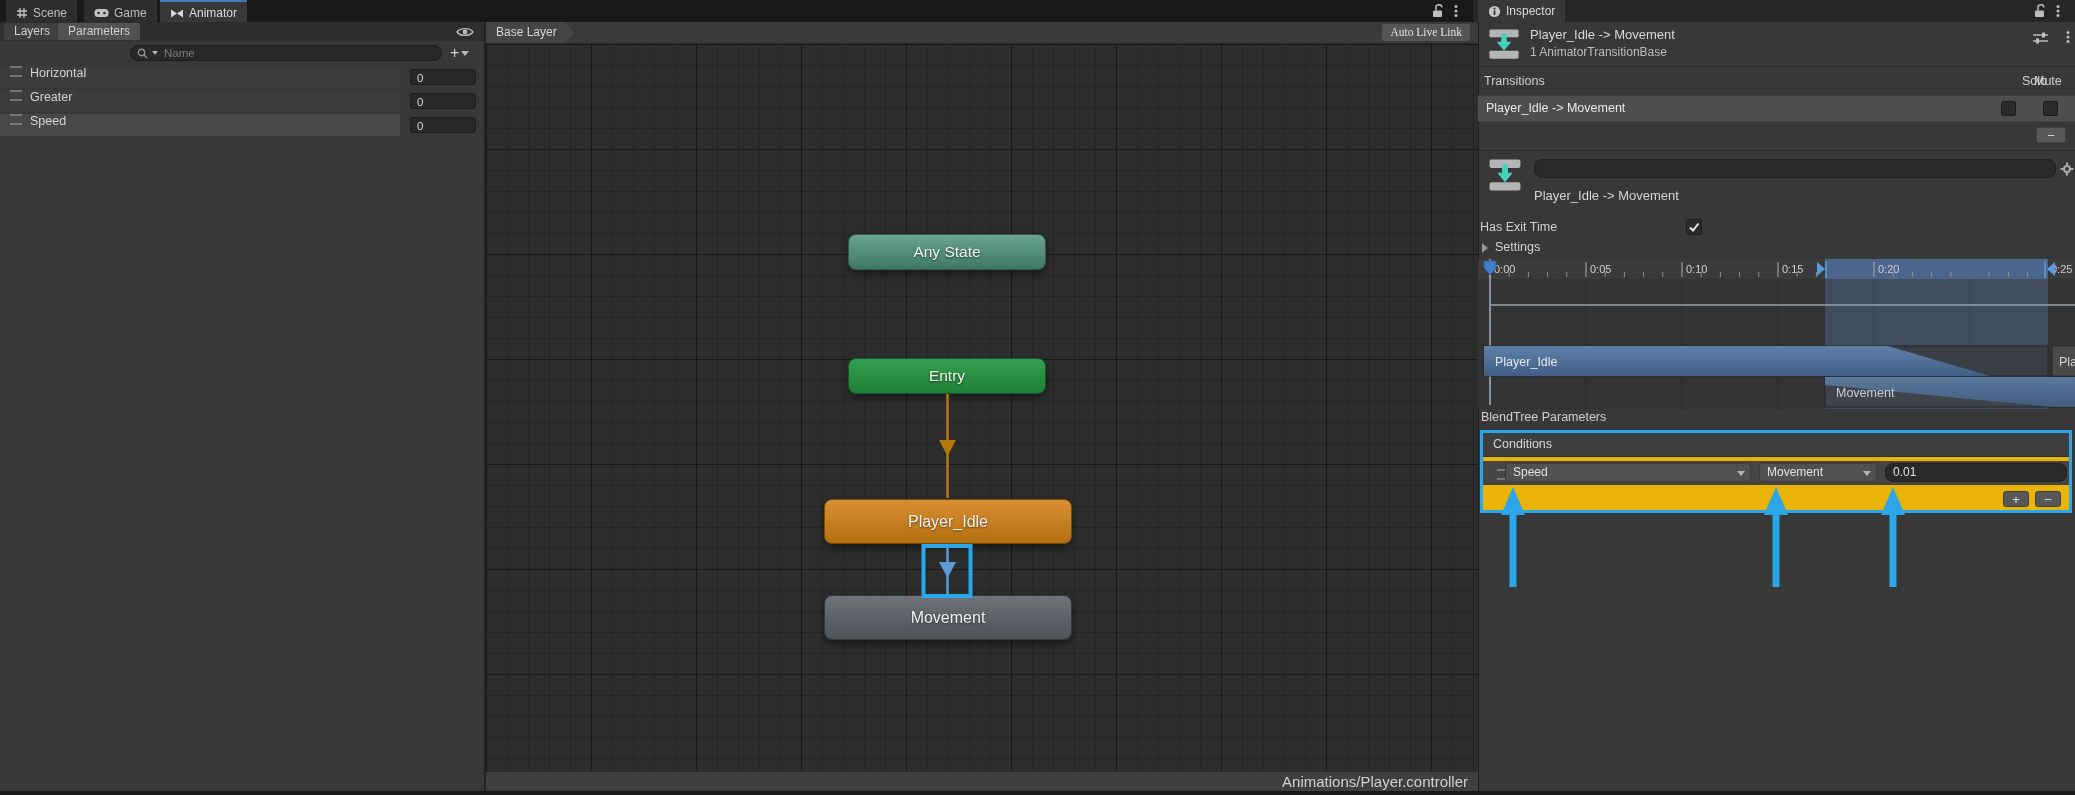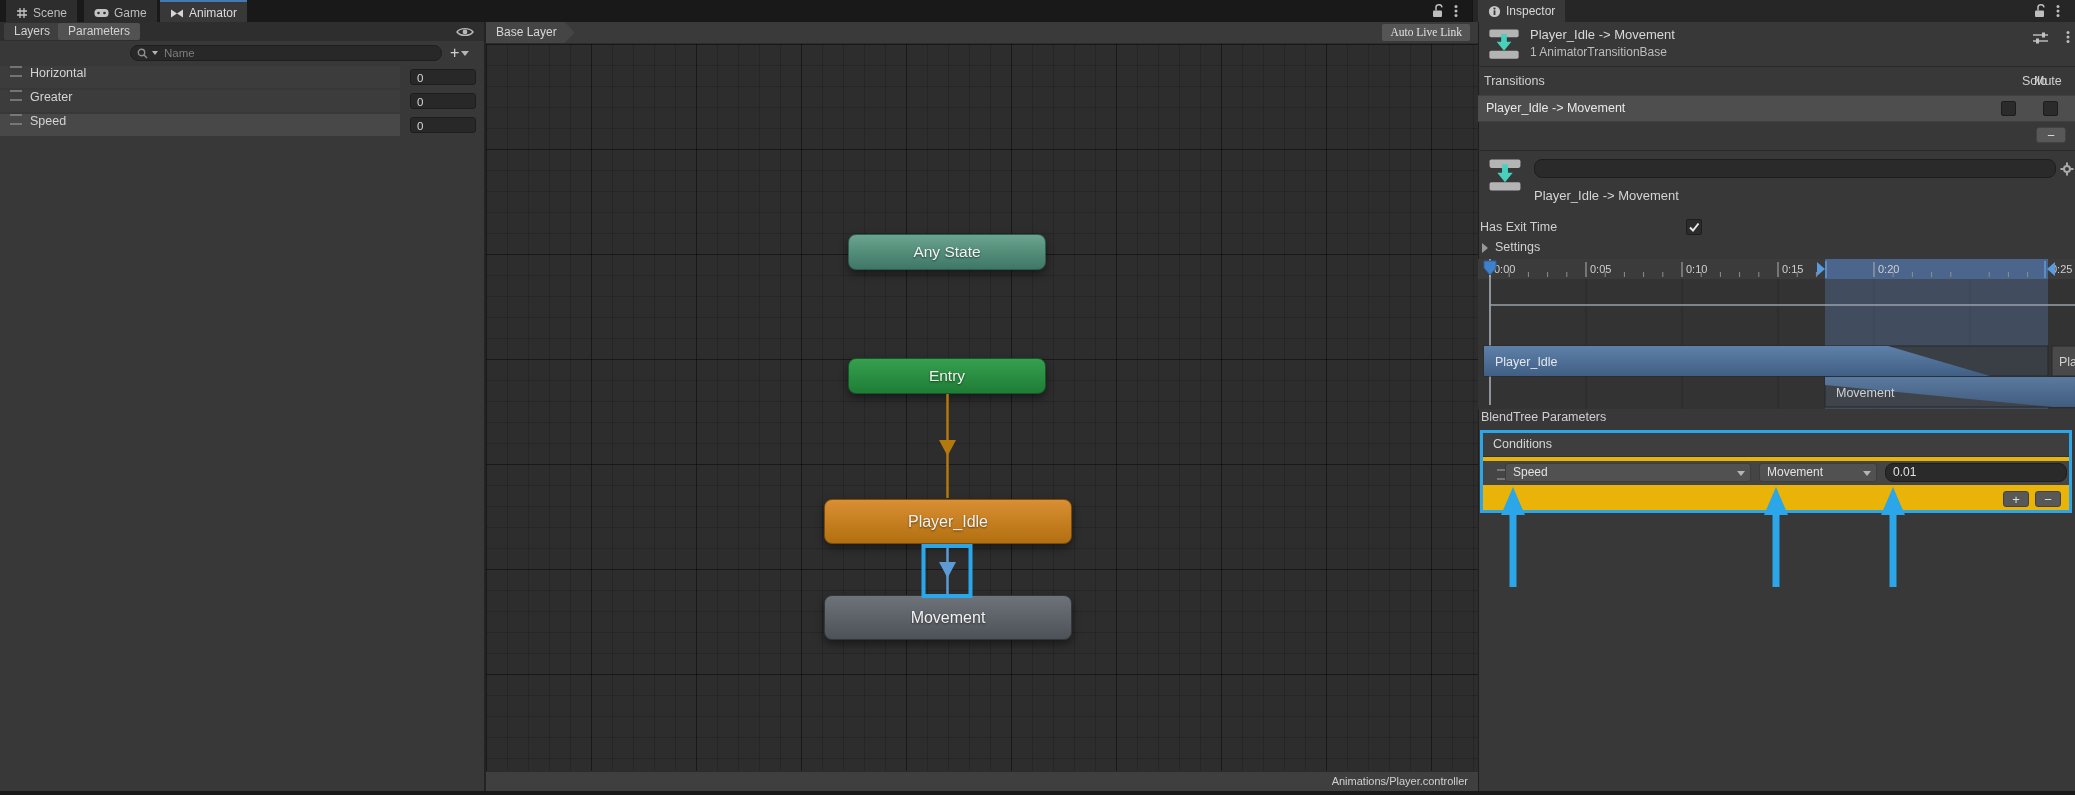--- a/index.html
+++ b/index.html
@@ -63,21 +63,21 @@
         box-shadow:0 4px 8px rgba(0,0,0,.45);box-sizing:border-box;font-size:15.5px;}
   .node-anystate{left:848px;top:234px;width:198px;height:36px;
         background:linear-gradient(180deg,#6ba390,#55907b 45%,#3f7767);border:1px solid #2f5a4e;}
   .node-entry{left:848px;top:358px;width:198px;height:36px;
         background:linear-gradient(180deg,#35a04f,#1f7d35);border:1px solid #17552a;}
   .node-idle{left:824px;top:499px;width:248px;height:45px;font-size:16px;
         background:linear-gradient(180deg,#d98f33,#b26f10);border:1px solid #7a4c0a;}
   .node-movement{left:824px;top:595px;width:248px;height:45px;font-size:16px;
         background:linear-gradient(180deg,#6e737a,#4d5258);border:1px solid #33373c;}
   .graph-status{left:486px;top:771px;width:992px;height:20px;background:#3f3f3f;border-top:1px solid #2b2b2b;
-        font-size:11px;color:#d0d0d0;line-height:19px;text-align:right;padding-right:10px;box-sizing:border-box;}
+        font-size:15px;color:#d0d0d0;line-height:19px;text-align:right;padding-right:10px;box-sizing:border-box;}
   .bottomstrip{left:0;top:791px;width:2075px;height:4px;background:#191919;}
 
   
   .inspector{left:1478px;top:22px;width:597px;height:769px;background:#383838;border-left:1px solid #1f1f1f;box-sizing:border-box;}
   .insp-tab{position:absolute;left:1478px;top:0;height:22px;display:flex;align-items:center;gap:5px;
             padding:0 10px;background:#383838;color:#d8d8d8;font-size:12px;}
   .sec-label{font-size:12.5px;color:#d0d0d0;}
   .divider{position:absolute;left:1478px;width:597px;height:1px;background:#2a2a2a;}
   .trans-row{left:1478px;top:95px;width:597px;height:27px;background:#4e4e4e;
              border-top:1px solid #404040;border-bottom:1px solid #404040;box-sizing:border-box;

